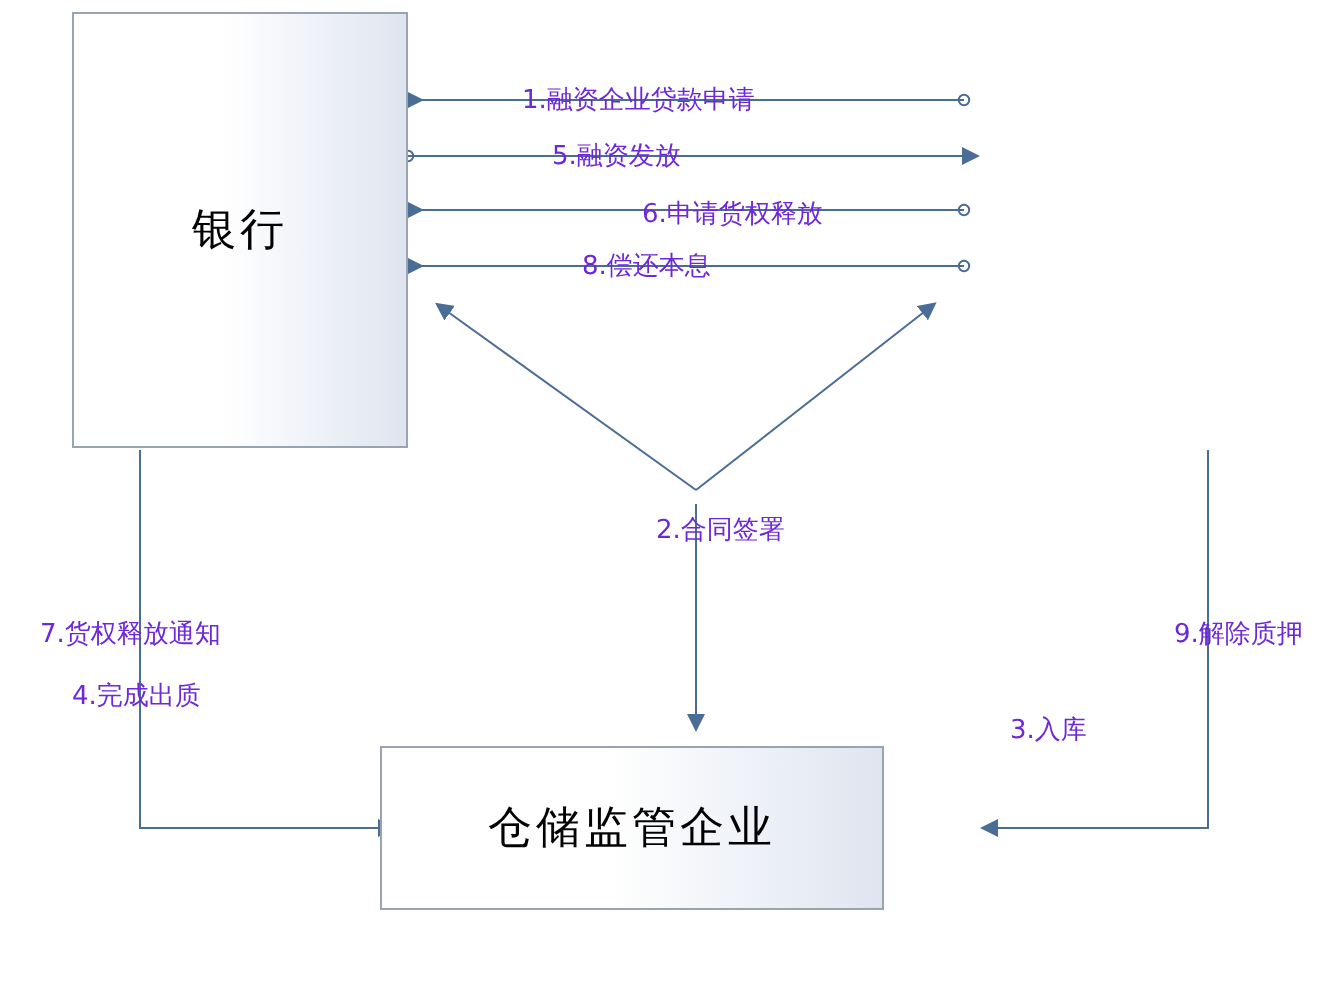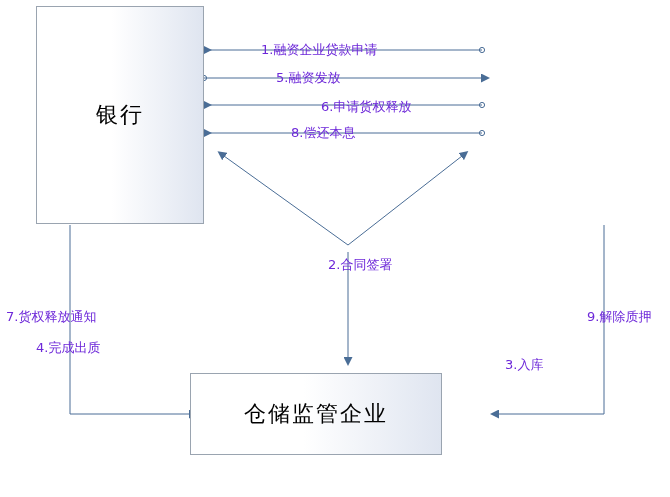--- a/index.html
+++ b/index.html
@@ -119,18 +119,18 @@
 
   <div class="node" id="node-warehouse">
     <span class="node-label">仓储监管企业</span>
   </div>
 
   <div class="edge-label" style="left:261px; top:41px;">1.融资企业贷款申请</div>
   <div class="edge-label" style="left:276px; top:69px;">5.融资发放</div>
   <div class="edge-label" style="left:277px; top:98px;margin-left:44px;">6.申请货权释放</div>
   <div class="edge-label" style="left:291px; top:124px;">8.偿还本息</div>
   <div class="edge-label" style="left:328px; top:240px;margin-top:16px;">2.合同签署</div>
-  <div class="edge-label" style="left:6px; top:308px;text-align:center;">7.货权释放通知</div>
+  <div class="edge-label" style="left:20px; top:308px;text-align:center;">7.货权释放通知</div>
   <div class="edge-label" style="left:36px; top:339px;">4.完成出质</div>
   <div class="edge-label" style="left:505px; top:356px;">3.入库</div>
   <div class="edge-label" style="left:587px; top:308px;">9.解除质押</div>
 
 </div>
 
 </body></html>

